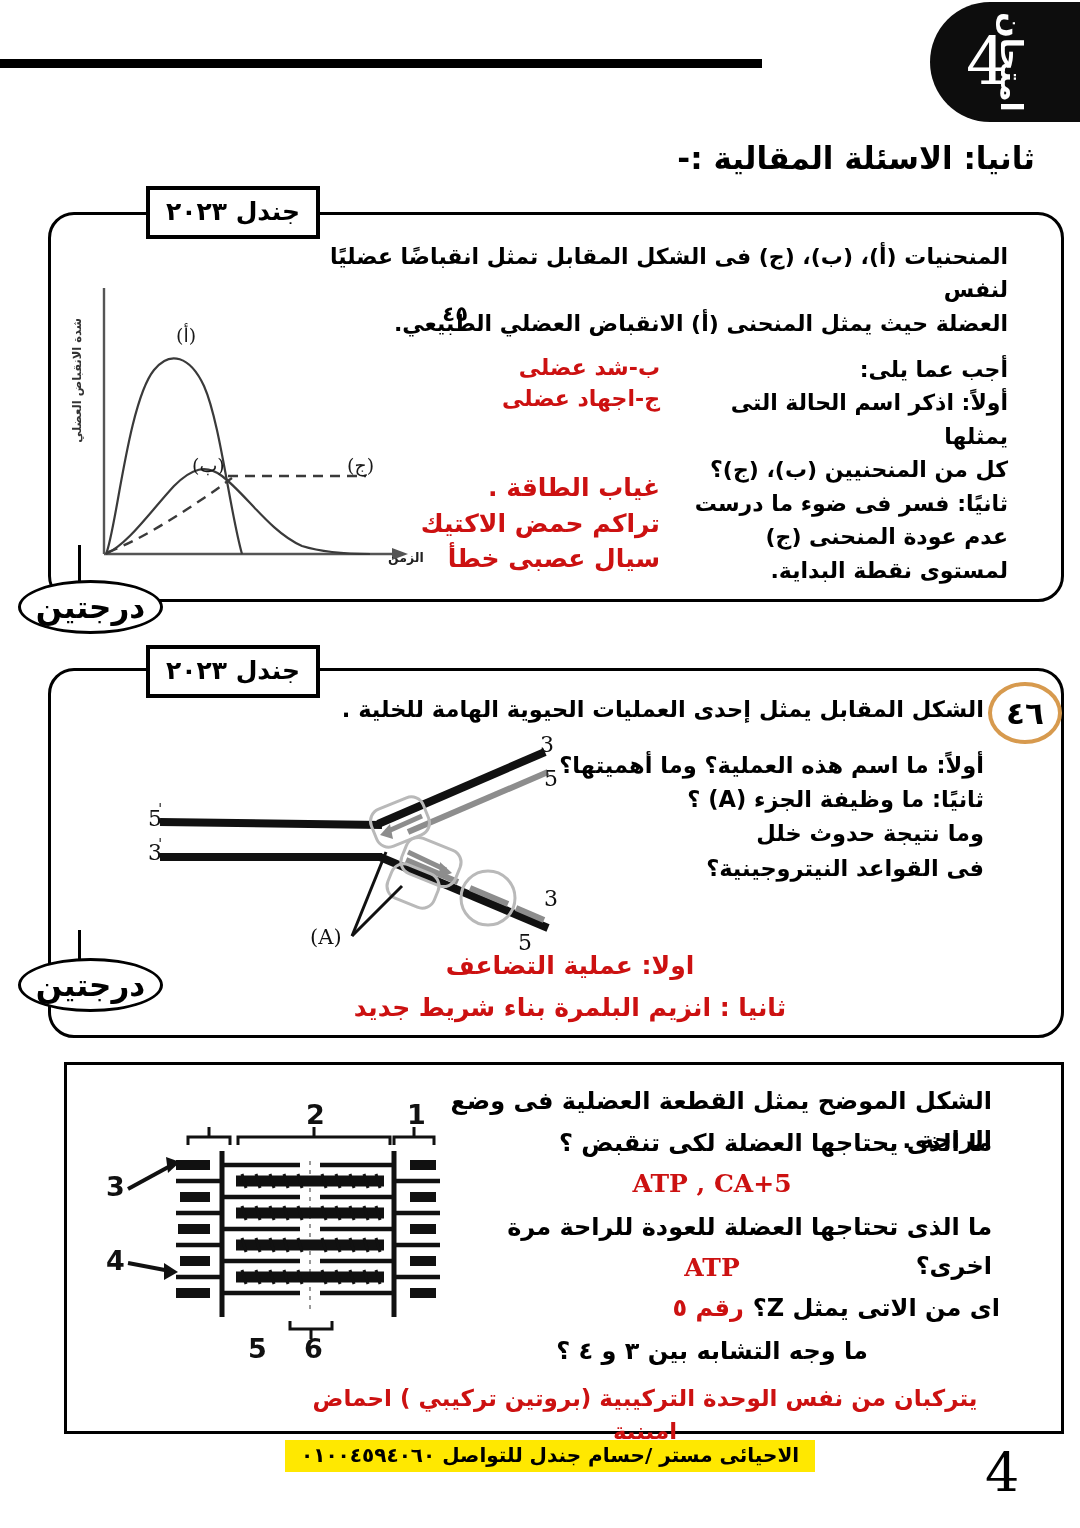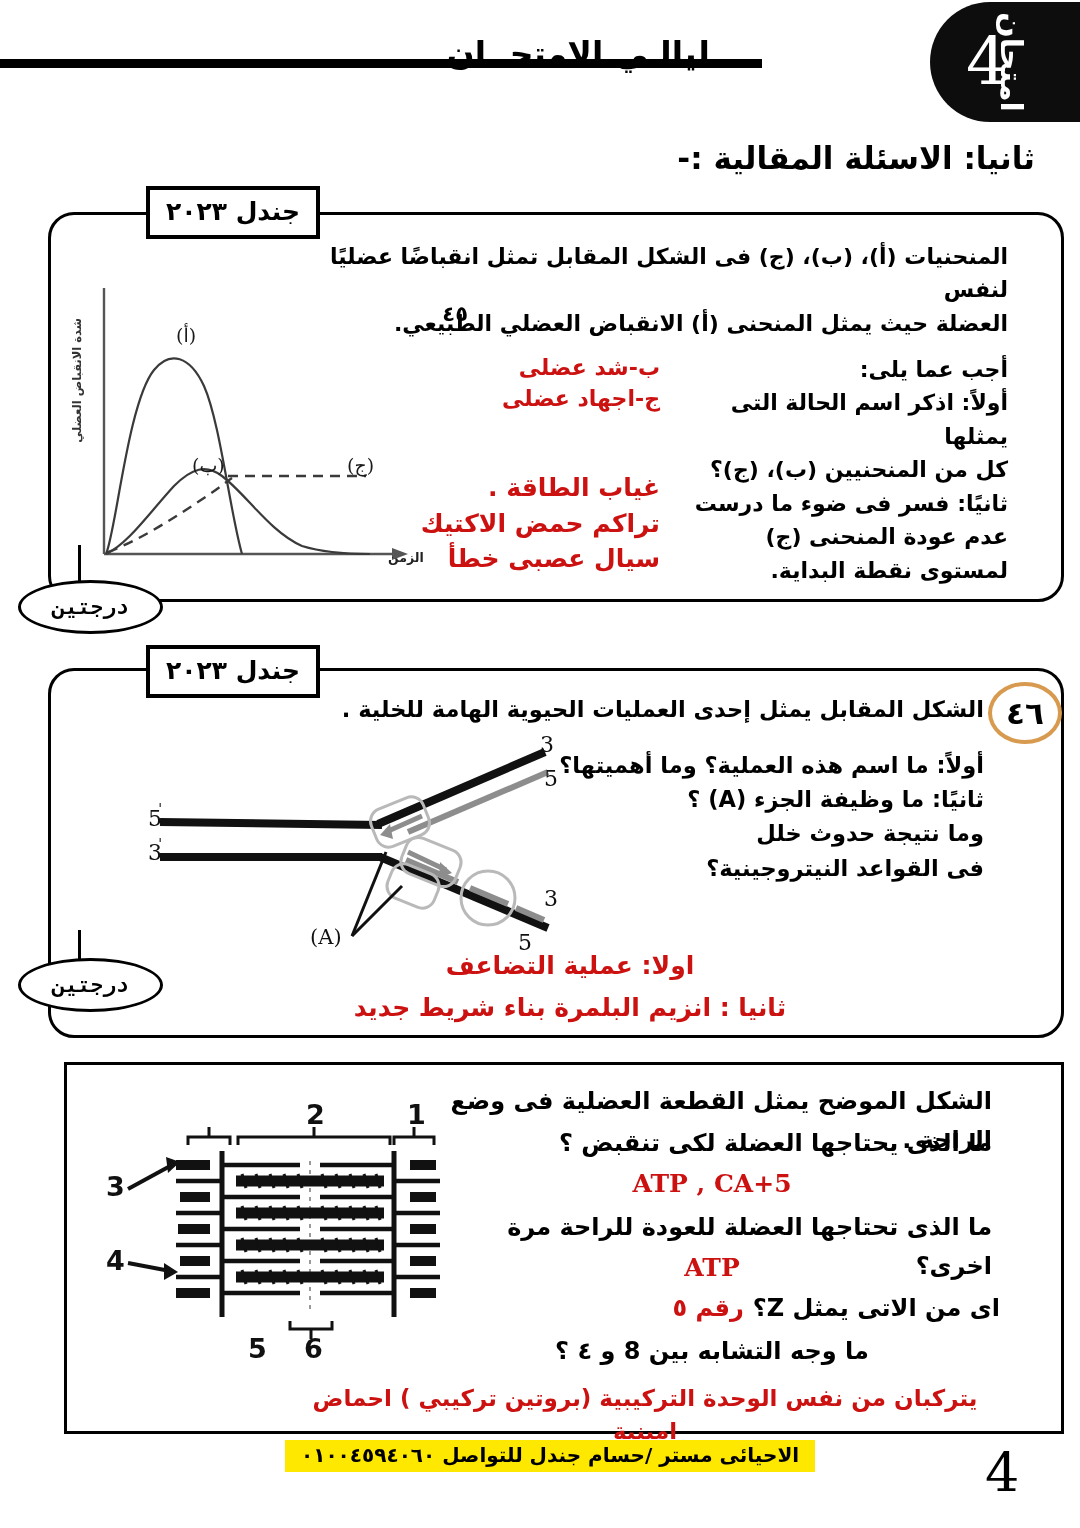--- a/index.html
+++ b/index.html
@@ -107,25 +107,24 @@
   
   .grade-oval {
     position: absolute;
     width: 145px; height: 54px;
     border: 3px solid #000;
     border-radius: 50%;
     background: #fff;
     display: flex;
     align-items: center;
     justify-content: center;
-    font-size: 21px;
+    font-size: 31px;
     font-weight: bold;
     color: #000;
     z-index: 7;
-    font-family: Liberation Mono, monospace;
   }
   .grade-stem {
     position: absolute;
     width: 3px; background: #000;
     z-index: 5;
   }
 
   
   .qnum-circle {
     position: absolute;
@@ -239,21 +238,20 @@
   }
 
   svg { display: block; overflow: visible; }
 </style>
 </head>
 <body>
 
 <div class="header">
   <div class="hdr-rule-left"></div>
   <div class="hdr-rule-right"></div>
-  <div class="hdr-title">ليالـي الامتحــان</div>
   <div class="hdr-badge">
     <div class="hdr-badge-num">4</div>
     <div class="hdr-badge-word">امتحان</div>
   </div>
 </div>
 
 <div class="section-heading">ثانيا: الاسئلة المقالية :-</div>
 
 <div class="qcard rounded" style="left:48px; top:212px; width:1016px; height:390px;"></div>
 
@@ -376,21 +374,21 @@
 <div class="qtext t47" style="right:88px; top:1124px; width:560px;">ما الذى يحتاجها العضلة لكى تنقبض ؟</div>
 <div class="ans-red latin" style="right:88px; top:1166px; width:560px; text-align:center;">ATP , CA+5</div>
 <div class="qtext t47" style="right:88px; top:1208px; width:560px;">ما الذى تحتاجها العضلة للعودة للراحة مرة اخرى؟</div>
 <div class="ans-red latin" style="right:88px; top:1250px; width:560px; text-align:center;">ATP</div>
 
 <div style="position:absolute; right:80px; top:1294px; width:560px; text-align:right; direction:rtl; white-space:nowrap;">
   <span style="font-size:24px; font-weight:bold; color:#000;">اى من الاتى يمثل  Z؟</span>
   <span style="font-size:24px; font-weight:bold; color:#cc1111; margin-right:4px;">رقم ٥</span>
 </div>
 
-<div class="qtext t47" style="right:88px; top:1332px; width:560px; text-align:center;">ما وجه التشابه بين 8 و ٤ ؟</div>
+<div class="qtext t47" style="right:88px; top:1332px; width:560px; text-align:center;">ما وجه التشابه بين ٣ و ٤ ؟</div>
 
 <div class="ans-red sm" style="right:90px; top:1382px; width:690px; text-align:center;">يتركبان من نفس الوحدة التركيبية (بروتين تركيبي ) احماض امينية</div>
 
 <div class="sarc-wrap">
   <svg width="400" height="268" viewBox="0 0 400 268">
 
     <line x1="112" y1="46" x2="112" y2="212" stroke="#111" stroke-width="5"></line>
     <line x1="284" y1="46" x2="284" y2="212" stroke="#111" stroke-width="5"></line>
 
     <line x1="200" y1="56" x2="200" y2="204" stroke="#999" stroke-width="2" stroke-dasharray="4 5"></line>

